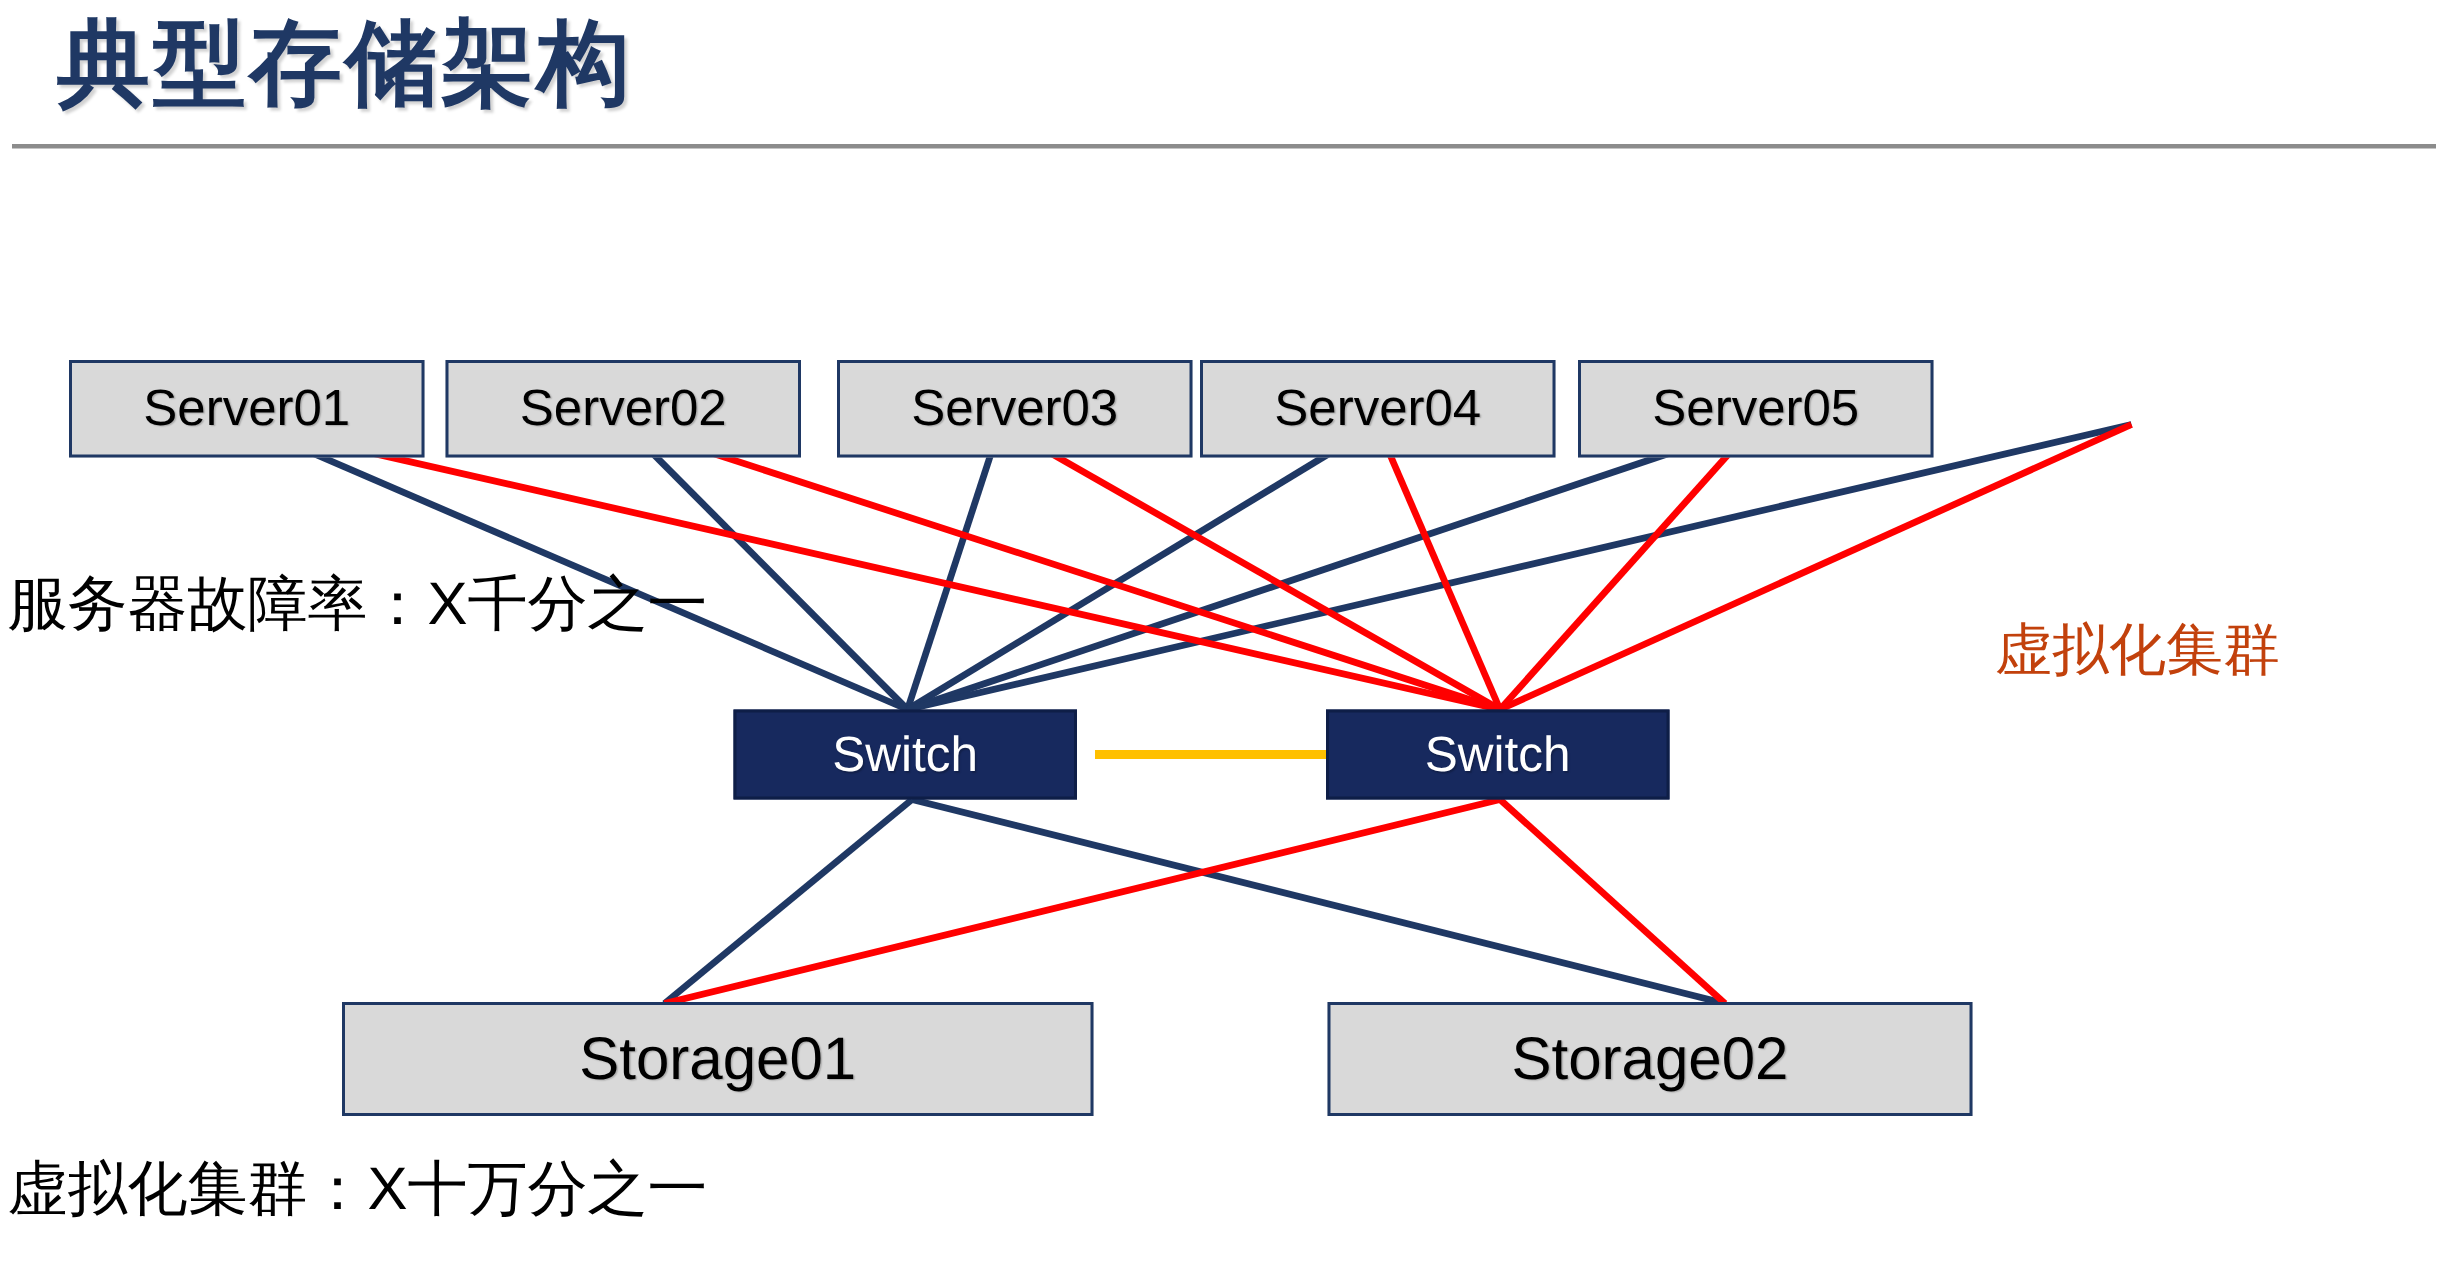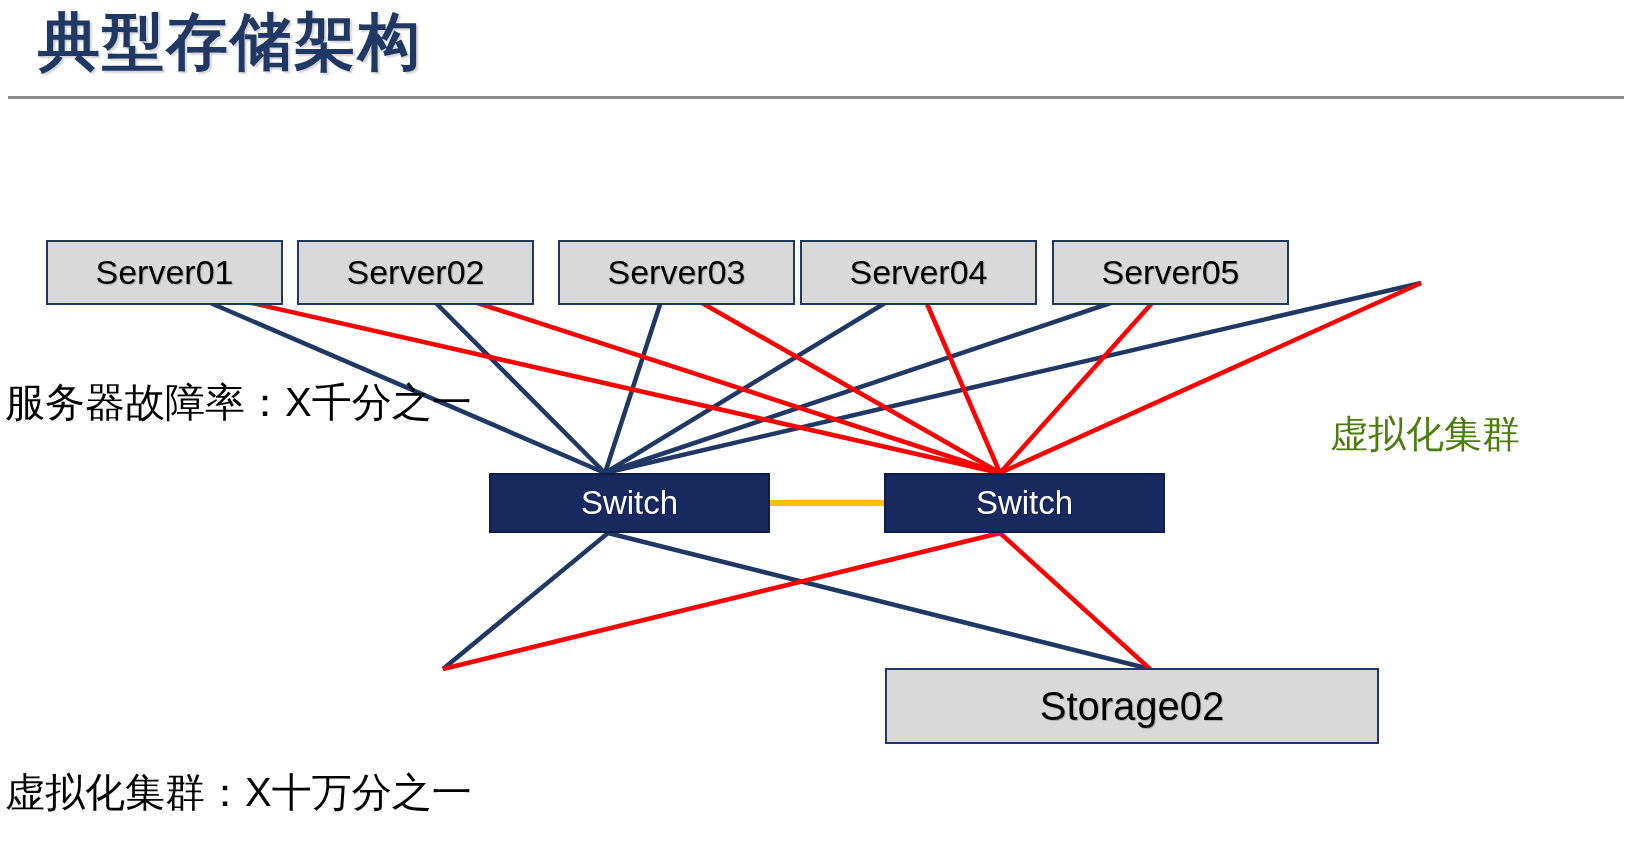--- a/index.html
+++ b/index.html
@@ -13,27 +13,27 @@
   .divider{position:absolute;left:8px;right:8px;top:96px;height:3px;background:#8C8C8C;}
   #links-svg{position:absolute;left:0;top:0;width:1632px;height:847px;}
   .node{
     position:absolute;box-sizing:border-box;
     display:flex;align-items:center;justify-content:center;
     background:#D9D9D9;border:2.5px solid #1F3864;
   }
   .node .lbl{color:#000000;text-shadow:1px 1px 1px rgba(0,0,0,0.22);white-space:nowrap;}
   .server{width:237px;height:65px;top:218px;margin-top:22px;}
   .server .lbl{font-size:34px;}
-  .switch{width:281px;height:60px;top:473px;background:#17295E;border:2px solid #0E1E47;}
+  .switch{width:229px;height:60px;top:473px;background:#17295E;border:2px solid #0E1E47;}
   .switch .lbl{color:#ffffff;font-size:33px;}
   .storage{height:76px;top:668px;}
   .storage .lbl{font-size:40px;}
   .annot{position:absolute;color:#000000;font-size:40px;white-space:nowrap;}
   .note{
-    position:absolute;left:1330px;top:408px;color:#4d7c0f;
+    position:absolute;left:1330px;top:408px;color:#c2410c;
     font-size:38px;line-height:53px;white-space:nowrap;
   }
 </style>
 </head>
 <body>
 
 <div class="slide">
 
   <h1 class="page-title">典型存储架构</h1>
   <div class="divider"></div>
@@ -74,21 +74,24 @@
     <span class="lbl">Server05</span>
   </div>
 
   <div class="node switch" style="left:489px">
     <span class="lbl">Switch</span>
   </div>
   <div class="node switch" style="left:884px">
     <span class="lbl">Switch</span>
   </div>
 
-  <div class="node storage" style="left:885px;width:494px">
+  <div class="node storage" style="left:228px;width:501px">
+    <span class="lbl">Storage01</span>
+  </div>
+  <div class="node storage" style="left:885px;width:430px">
     <span class="lbl">Storage02</span>
   </div>
 
   <div class="annot" style="left:5px;top:375px">服务器故障率：X千分之一</div>
   <div class="annot" style="left:5px;top:765px">虚拟化集群：X十万分之一</div>
 
   <div class="note">
     <div>虚拟化集群</div>
   </div>
 

